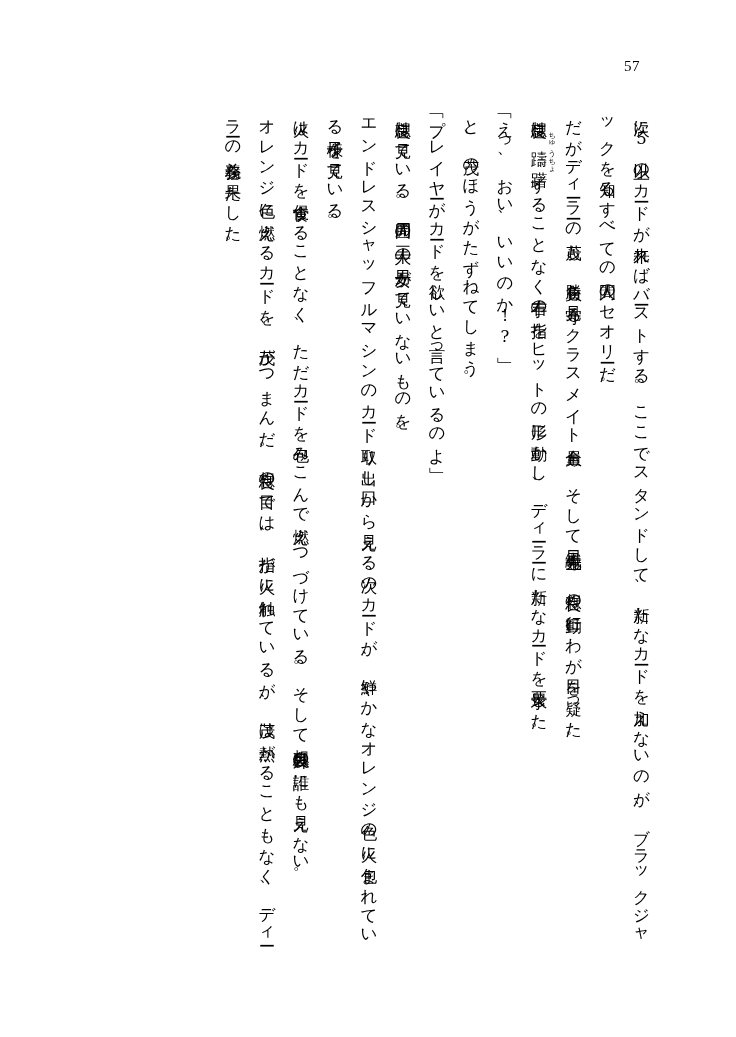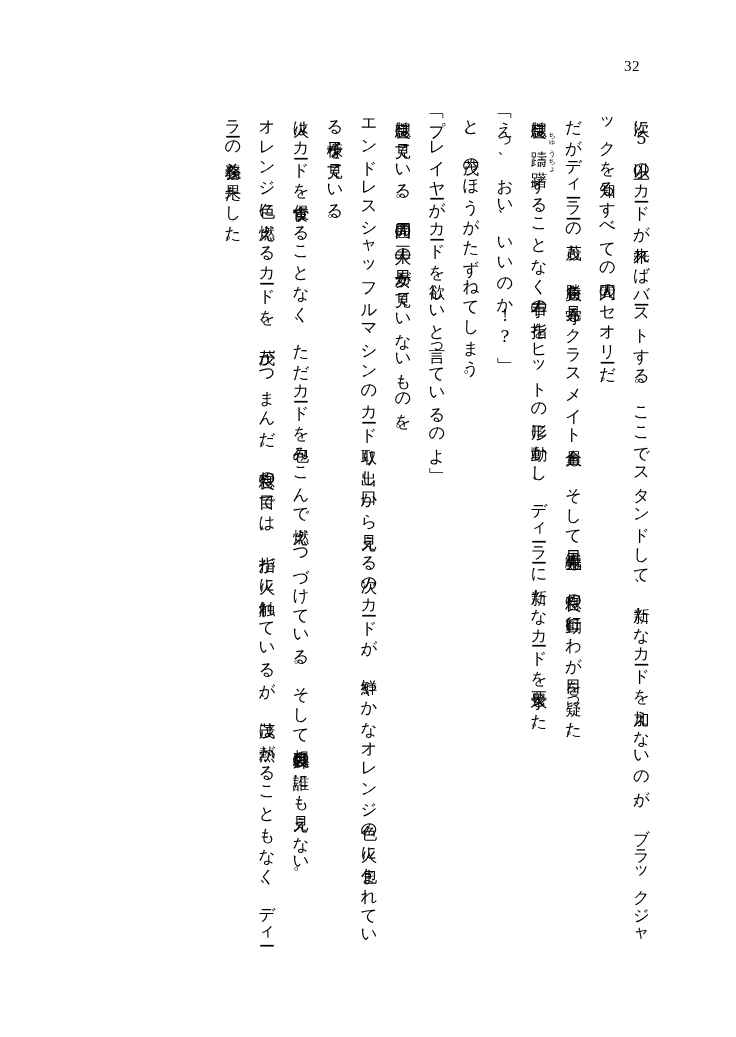--- a/index.html
+++ b/index.html
@@ -58,21 +58,21 @@
     font-size: 7.5px;
     letter-spacing: 0;
     line-height: 1;
   }
 </style>
 </head>
 <body>
 
 <div class="page">
 
-  <div class="page-number">32</div>
+  <div class="page-number">57</div>
 
   <div class="text-block">
     <div class="para">次に5以上のカードが来ればバーストする。ここでスタンドして、新たなカードを加えないのが、ブラックジャックを知るすべての人間のセオリーだ。</div>
     <div class="para">だがディーラーの茂も、勝負を見守るクラスメイト全員も、そして早織先生も、想良の行動にわが目を疑った。</div>
     <div class="para">
       <span>想良は<ruby><span>躊躇</span><rt>ちゅうちょ</rt></ruby>することなく右手の指をヒットの形に動かし、ディーラーに新たなカードを要求した。</span>
     </div>
     <div class="para">「えっ、おい、いいのか!?」</div>
     <div class="para">と、茂のほうがたずねてしまう。</div>
     <div class="para">「プレイヤーがカードを欲しいと言っているのよ」</div>

